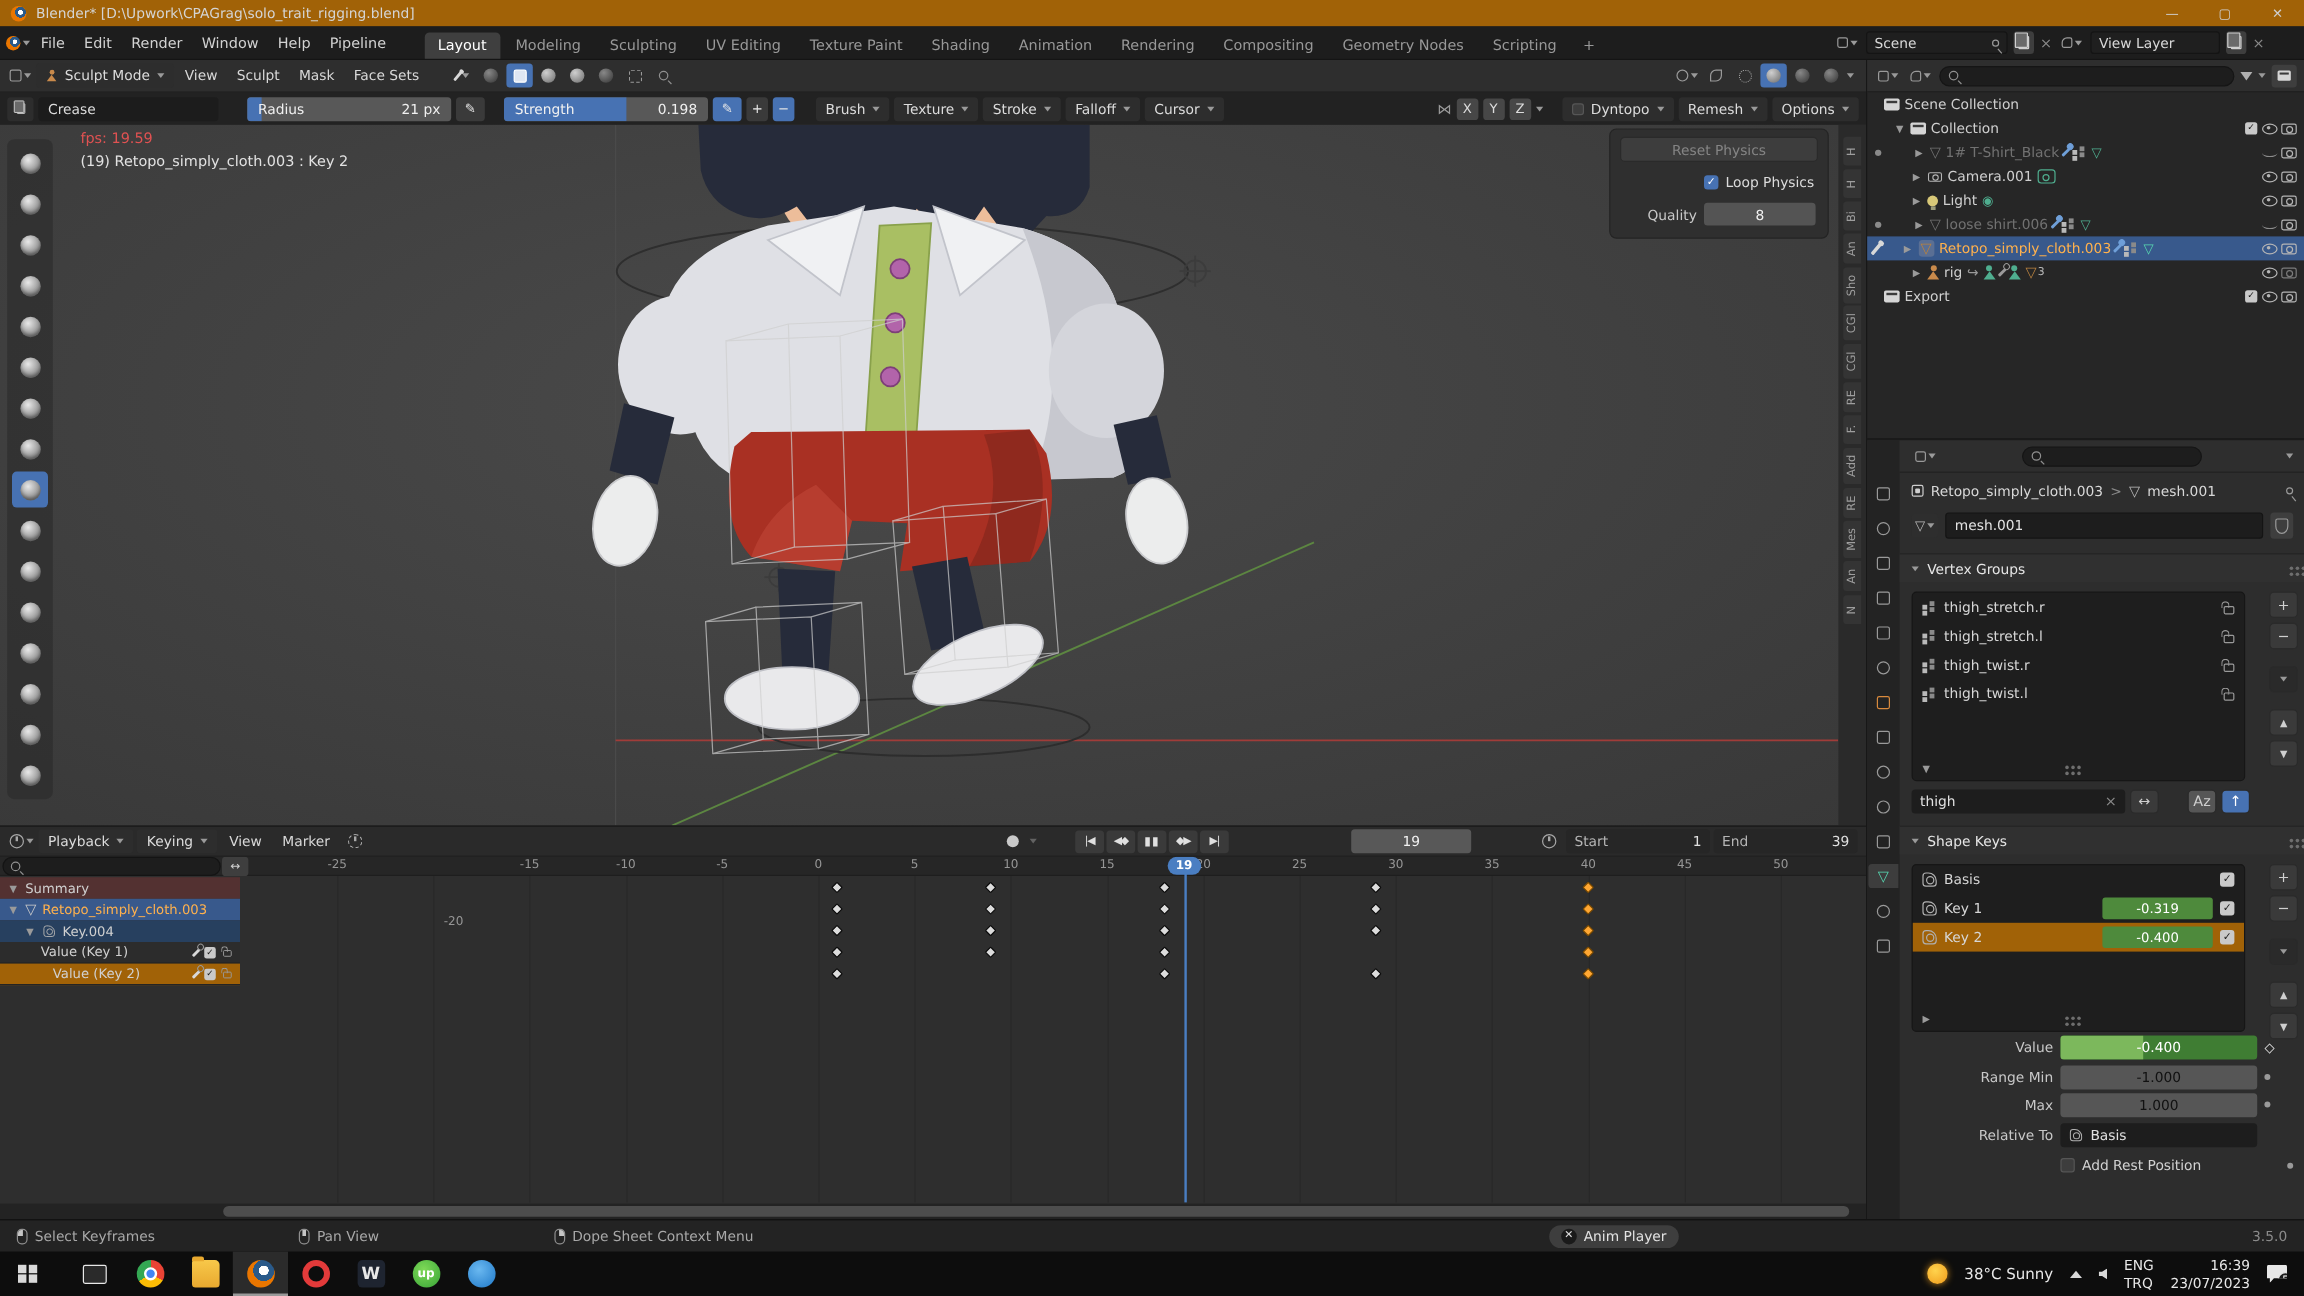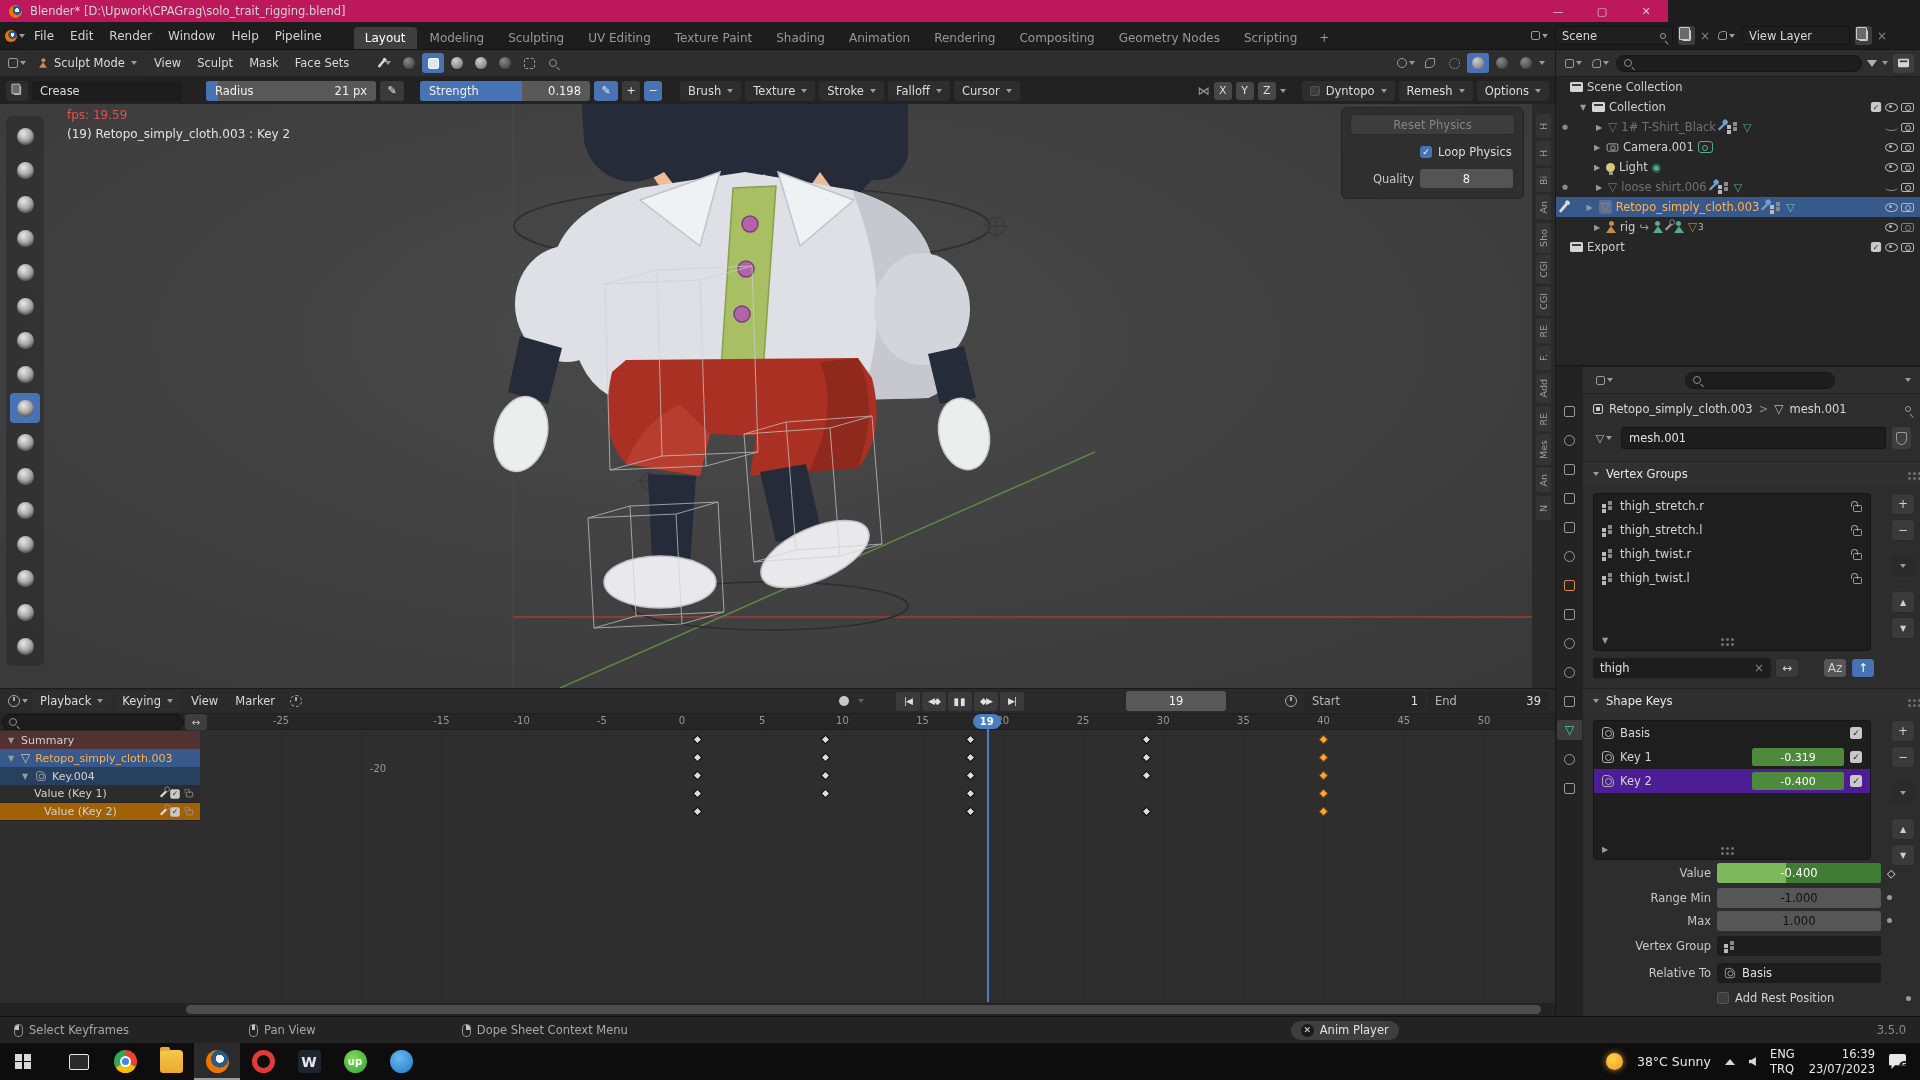--- a/index.html
+++ b/index.html
@@ -47,21 +47,21 @@
   .shield { width:11px; height:13px; border:1.3px solid #9a9a9a; border-radius:2px 2px 50% 50%; display:inline-block; }
   .funnel { width:0; height:0; border-left:5px solid transparent; border-right:5px solid transparent; border-top:7px solid #b0b0b0; display:inline-block; }
   .dropper { position:relative; width:2.5px; height:11px; background:#d8d8d8; border-radius:1px; transform:rotate(40deg); display:inline-block; }
   .dropper::after { content:""; position:absolute; width:5px; height:4px; background:#d8d8d8; border-radius:2px; top:-3px; left:-1.2px; }
   .skey-ico { position:relative; width:12px; height:12px; border:1.3px solid #b0b0b0; border-radius:3px 7px 3px 3px; display:inline-block; }
   .skey-ico::after { content:""; position:absolute; width:5px; height:5px; border-radius:50%; border:1.2px solid #b0b0b0; left:1.6px; top:1.6px; }
   .box-ico { position:relative; width:13px; height:10px; background:#d5d5d5; border-radius:1.5px; display:inline-block; }
   .box-ico::after { content:""; position:absolute; left:2px; top:2px; width:9px; height:2px; background:#3a3a3a; }
 
   
-  .titlebar { left:0; top:0; width:1668px; height:22px; background:#be185d; display:flex; align-items:center; }
+  .titlebar { left:0; top:0; width:1920px; height:22px; background:#a16207; display:flex; align-items:center; }
   .blogo { width:13px; height:13px; border-radius:50%; background:radial-gradient(circle at 62% 40%, #fff 0 18%, #2a5a8a 19% 40%, #ea7600 41%); margin:0 8px 0 9px; }
   .titletext { font-size:11.5px; color:#d4d4d4; }
   .winbtns { margin-left:auto; display:flex; height:22px; }
   .winbtn { width:44px; height:22px; display:flex; align-items:center; justify-content:center; color:#cfcfcf; font-size:11px; }
 
   
   .menubar { left:0; top:22px; width:1920px; height:28px; background:#1d1d1d; display:flex; align-items:center; border-bottom:1px solid #141414; }
   .menu-item { padding:3px 8px; color:#d2d2d2; font-size:12px; border-radius:3px; }
   .wtab { padding:4px 11px; color:#989898; font-size:12px; border-radius:4px 4px 0 0; margin-top:4px; }
   .wtab.active { background:#3f3f3f; color:#ffffff; }
@@ -138,21 +138,21 @@
   .prow { display:flex; align-items:center; gap:6px; padding:0 10px; }
   .phead { height:27px; background:#2e2e2e; border-bottom:1px solid #222; }
   .psearch { width:150px; height:17px; background:#1d1d1d; border:1px solid #151515; border-radius:9px; display:flex; align-items:center; padding:0 7px; gap:5px; margin:0 auto; }
   .crumb { height:29px; color:#d8d8d8; }
   .objico { width:10px; height:10px; border:1.3px solid #cfcfcf; border-radius:2px; position:relative; display:inline-block; }
   .objico::after { content:""; position:absolute; inset:2px; background:#cfcfcf; border-radius:1px; }
   .namefield { height:22px; background:#1d1d1d; border:1px solid #141414; border-radius:3px; flex:1; display:flex; align-items:center; gap:6px; padding:0 7px; color:#e2e2e2; }
   .panel-h { height:24px; display:flex; align-items:center; gap:7px; padding:0 10px; color:#e6e6e6; font-weight:500; border-top:1px solid #232323; background:#303030; }
   .listbox { background:#1e1e1e; border:1px solid #161616; border-radius:4px; position:relative; }
   .lrow { height:24px; display:flex; align-items:center; gap:6px; padding:0 8px; color:#d6d6d6; }
-  .lrow.sel { background:#4c1d95; }
+  .lrow.sel { background:#a16207; }
   .vpill { width:92px; height:18px; background:#4e8a3c; border-radius:2.5px; color:#fff; display:flex; align-items:center; justify-content:center; font-size:11px; margin-left:auto; }
   .sidebtns { position:absolute; display:flex; flex-direction:column; gap:4px; }
   .sbtn { width:24px; height:22px; background:#3a3a3a; border:1px solid #2a2a2a; border-radius:4px; color:#cfcfcf; display:flex; align-items:center; justify-content:center; font-size:12px; }
   .sbtn.dark { background:#2a2a2a; }
   .pfield { height:20px; background:#565656; border-radius:3px; display:flex; align-items:center; justify-content:center; color:#1c1c1c; font-size:11.5px; }
   .pfield.darktxt { color:#111; }
   .pfield.dark { background:#1d1d1d; color:#e0e0e0; justify-content:flex-start; padding:0 7px; gap:6px; }
   .vslider { position:relative; height:20px; border-radius:3px; overflow:hidden; background:#3f7d33; display:flex; align-items:center; justify-content:center; color:#fff; }
   .vslider .vfill { position:absolute; left:0; top:0; bottom:0; width:42%; background:#7cb85c; }
   .vslider span { position:relative; }
@@ -890,26 +890,20 @@
         <span class="plabel">Range Min</span>
         <span class="pfield darktxt" style="width:164px">-1.000</span>
         <span class="dot-dec"></span>
       </div>
       <div class="prow" style="height:23px">
         <span class="plabel">Max</span>
         <span class="pfield darktxt" style="width:164px">1.000</span>
         <span class="dot-dec"></span>
       </div>
       <div class="prow" style="height:27px">
-        <span class="plabel">Vertex Group</span>
-        <span class="pfield dark" style="width:164px">
-            <span class="vgdots"></span>
-          </span>
-      </div>
-      <div class="prow" style="height:27px">
         <span class="plabel">Relative To</span>
         <span class="pfield dark" style="width:164px">
             <span class="skey-ico" style="transform:scale(.85)"></span>
             <span>Basis</span>
           </span>
       </div>
       <div class="prow" style="height:24px">
         <span class="plabel"></span>
         <span class="cbx empty"></span>
         <span style="color:#d2d2d2">Add Rest Position</span>

